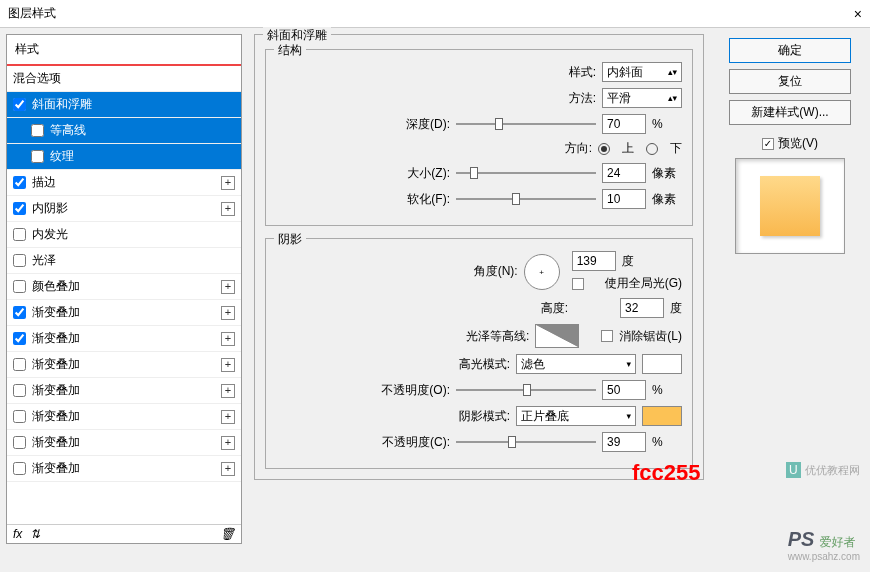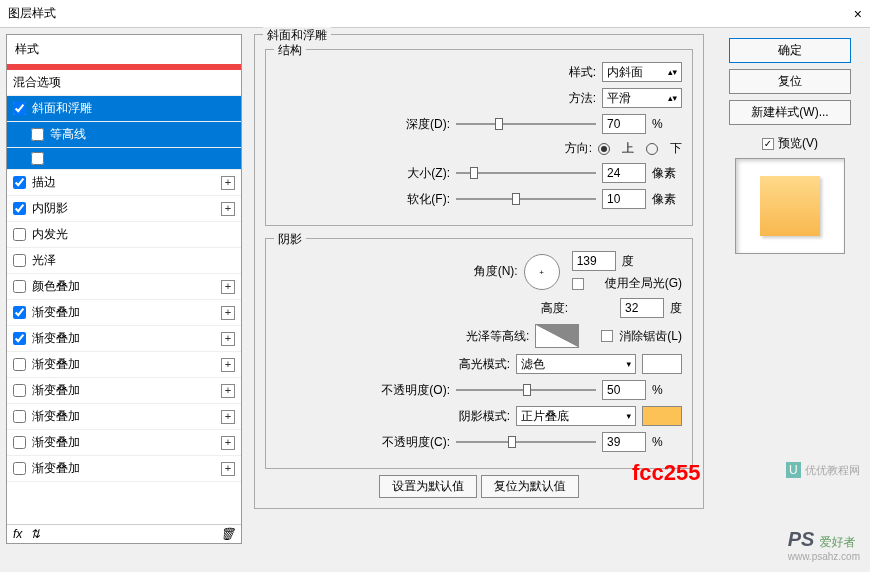--- a/index.html
+++ b/index.html
@@ -3,21 +3,21 @@
 <meta charset="utf-8">
 <style>
 * { box-sizing: border-box; margin: 0; padding: 0; font-family: "Microsoft YaHei", sans-serif; font-size: 12px; }
 body { background: #f0f0f0; width: 870px; height: 572px; overflow: hidden; }
 .titlebar { height: 28px; background: #fff; display: flex; align-items: center; padding: 0 8px; border-bottom: 1px solid #ccc; }
 .titlebar .title { flex: 1; }
 .titlebar .close { font-size: 14px; cursor: pointer; }
 .content { display: flex; background: #f0f0f0; height: 544px; }
 .left-panel { width: 248px; padding: 6px; }
 .styles-list { background: #fff; border: 1px solid #999; height: 510px; display: flex; flex-direction: column; }
-.style-header { padding: 6px 8px; border-bottom: 6px solid #ef4444; background: #fff; }
+.style-header { padding: 6px 8px; border-bottom: 2px solid #ef4444; background: #fff; }
 .style-item { display: flex; align-items: center; padding: 4px 6px; border-bottom: 1px solid #eee; position: relative; }
 .style-item.selected { background: #0078d7; color: #fff; }
 .style-item input[type=checkbox] { margin-right: 6px; }
 .style-item .label { flex: 1; }
 .style-item .plus { width: 14px; height: 14px; border: 1px solid #888; display: flex; align-items: center; justify-content: center; font-size: 11px; line-height: 1; margin-left: 4px; background: #fff; color: #333; }
 .style-item.indent { padding-left: 24px; }
 .list-footer { margin-top: auto; border-top: 1px solid #ccc; padding: 2px 6px; display: flex; gap: 8px; align-items: center; font-style: italic; }
 .list-footer .trash { margin-left: auto; }
 .center-panel { flex: 1; padding: 6px; }
 .fieldset { border: 1px solid #aaa; padding: 8px 10px 10px; margin-bottom: 6px; position: relative; }
@@ -76,20 +76,21 @@
           <div class="style-item selected">
             <input type="checkbox" checked="" style="">
             <span class="label">斜面和浮雕</span>
           </div>
           <div class="style-item selected indent">
             <input type="checkbox" style="">
             <span class="label">等高线</span>
           </div>
           <div class="style-item selected indent">
             <input type="checkbox" style="">
+            <span class="label">纹理</span>
           </div>
           <div class="style-item">
             <input type="checkbox" checked="" style="">
             <span class="label">描边</span>
             <span class="plus">+</span>
           </div>
           <div class="style-item">
             <input type="checkbox" checked="" style="">
             <span class="label">内阴影</span>
             <span class="plus">+</span>
@@ -268,24 +269,20 @@
         </div>
         <div class="row">
           <span class="lbl">不透明度(C):</span>
           <div class="slider">
               <div class="track"></div>
               <div class="thumb" style="left:37%"></div>
             </div>
           <input class="numbox" value="39" style="">
           <span class="unit">%</span>
         </div>
-      </div>
-      <div class="bottom-buttons">
-        <span class="btn">设置为默认值</span>
-        <span class="btn">复位为默认值</span>
       </div>
     </div>
   </div>
 
   <div class="right-panel">
     <div class="btn-long primary">确定</div>
     <div class="btn-long">复位</div>
     <div class="btn-long">新建样式(W)...</div>
     <div class="preview-check">
       <span class="chk">✓</span>

